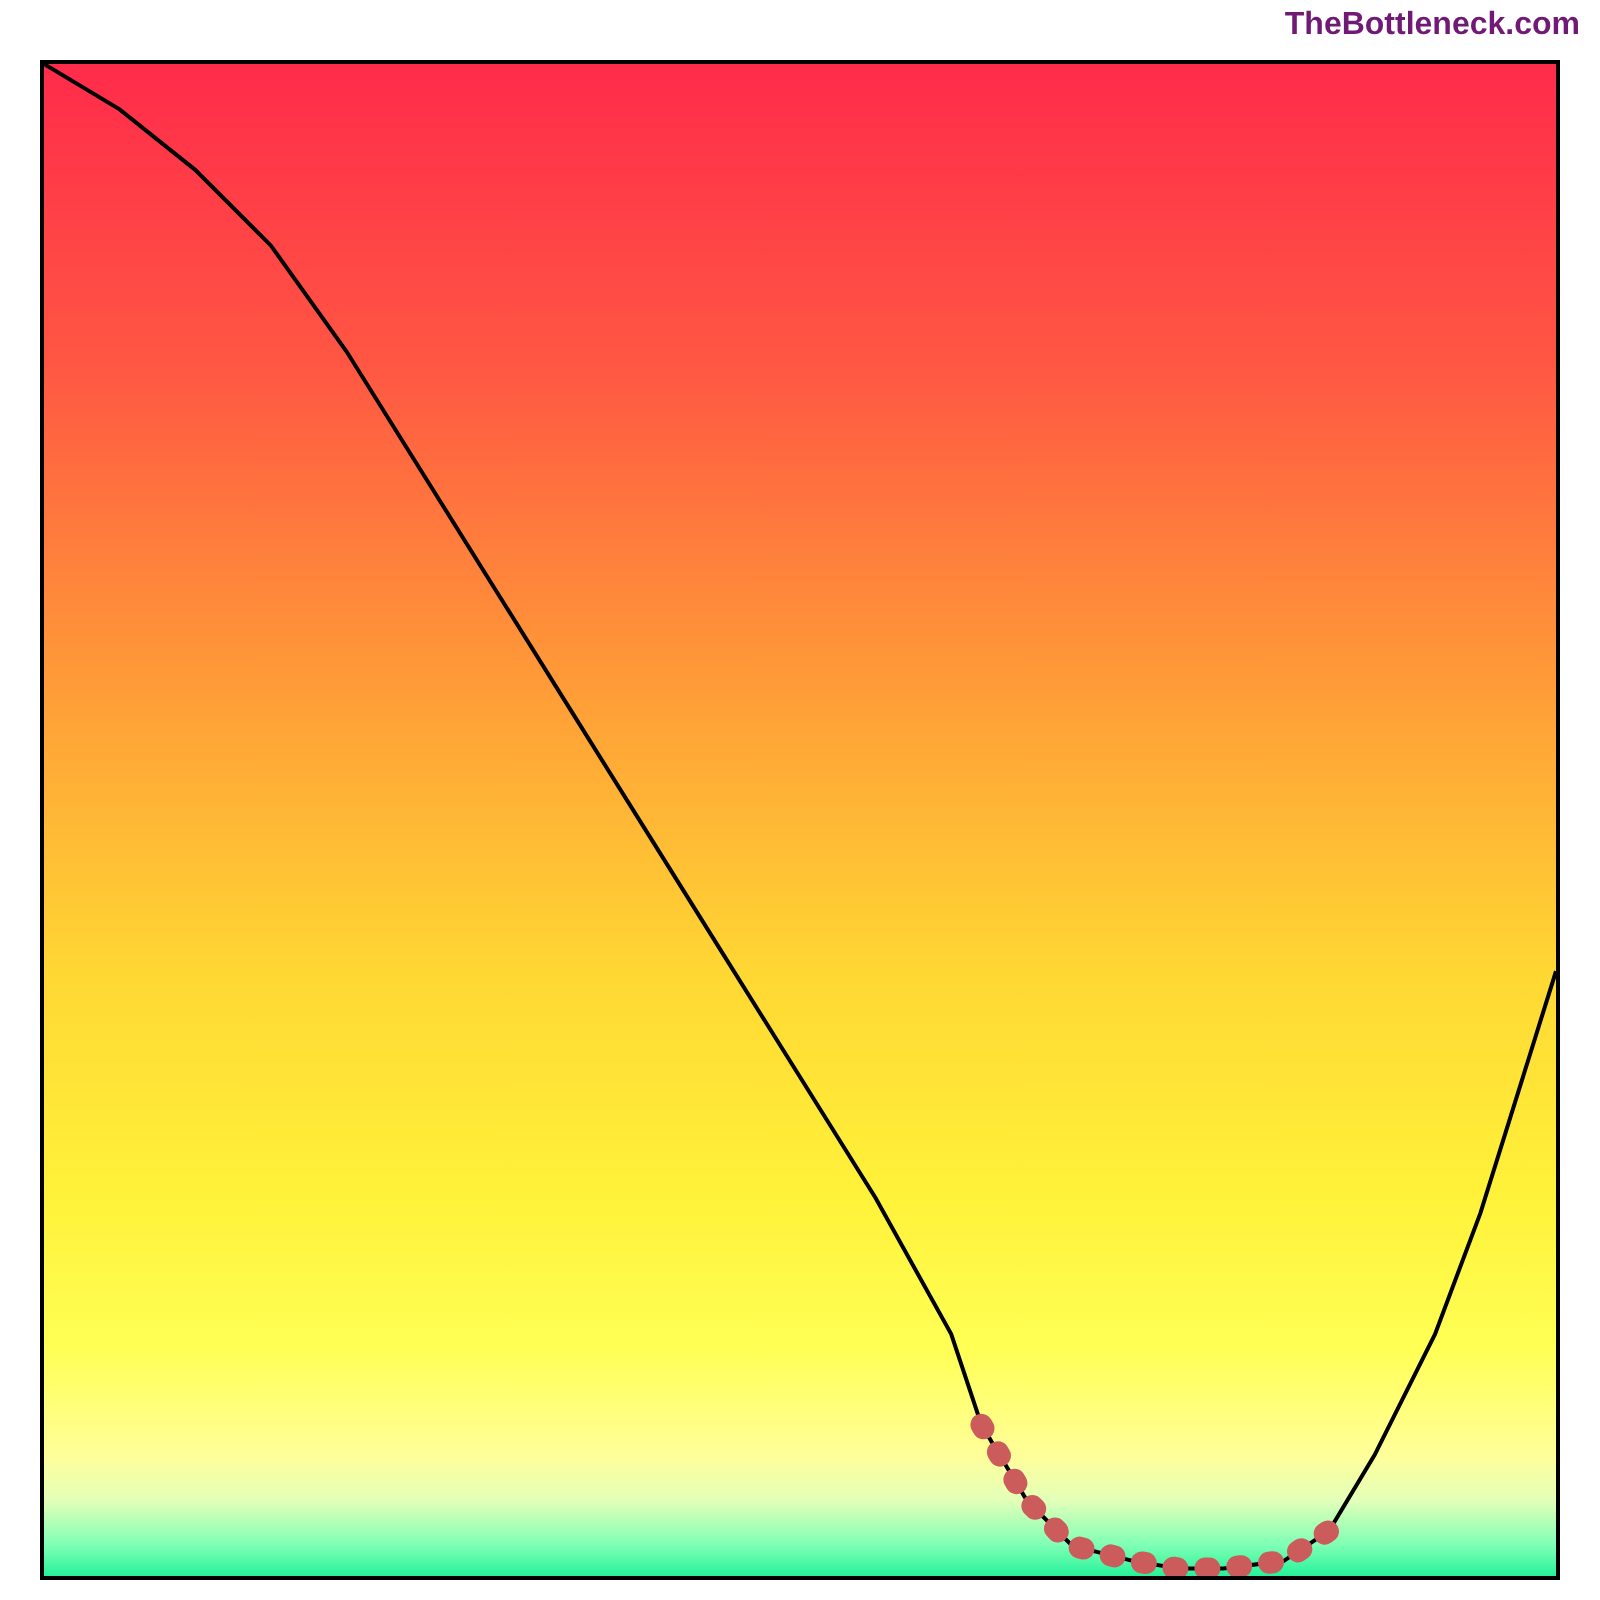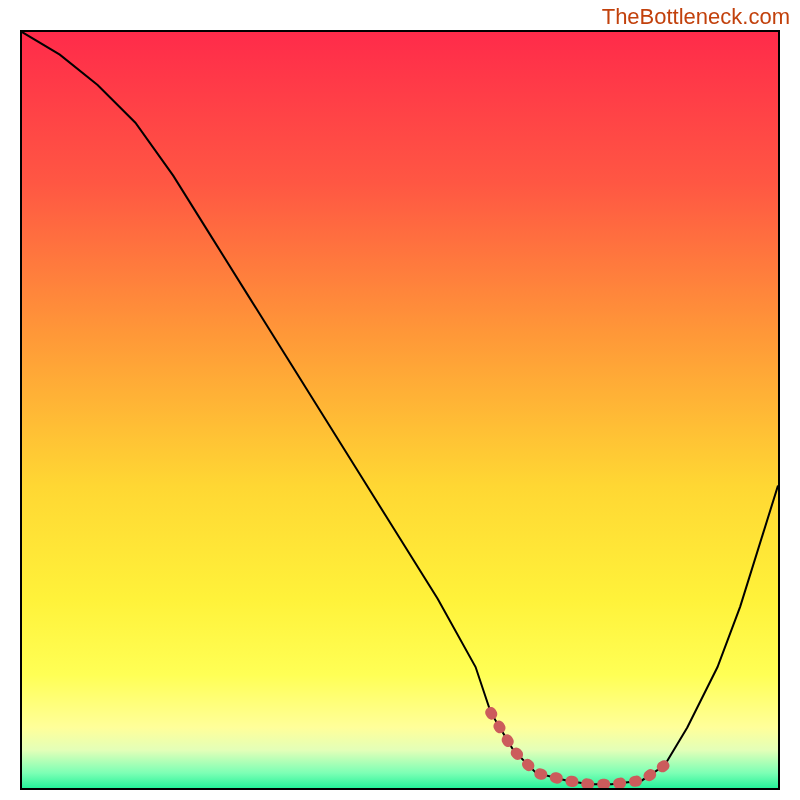--- a/index.html
+++ b/index.html
@@ -7,23 +7,23 @@
   padding: 0;
   width: 800px;
   height: 800px;
   font-family: Arial, sans-serif;
   position: relative;
 }
 .watermark {
   position: absolute;
   top: 4px;
   right: 10px;
-  font-size: 22px;
-  font-weight: normal;
-  color: #c2410c;
+  font-size: 16px;
+  font-weight: bold;
+  color: #701a75;
   z-index: 10;
 }
 .chart-frame {
   position: absolute;
   top: 30px;
   left: 20px;
   width: 760px;
   height: 760px;
   border: 2px solid #000;
   box-sizing: border-box;

